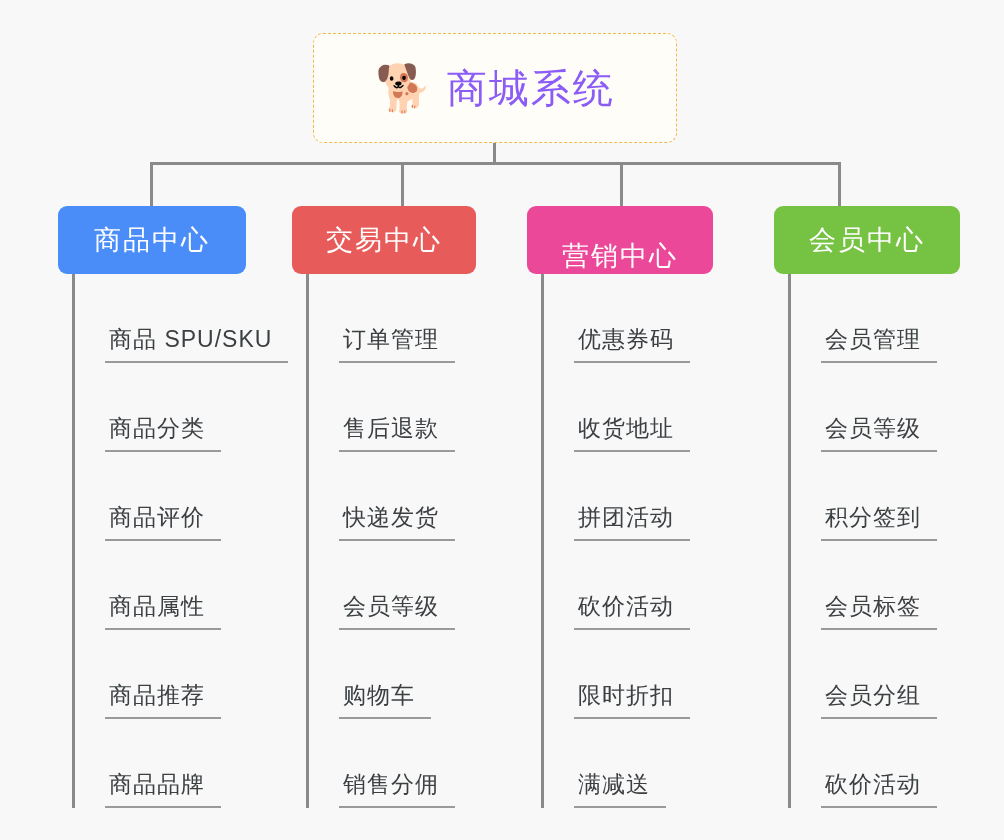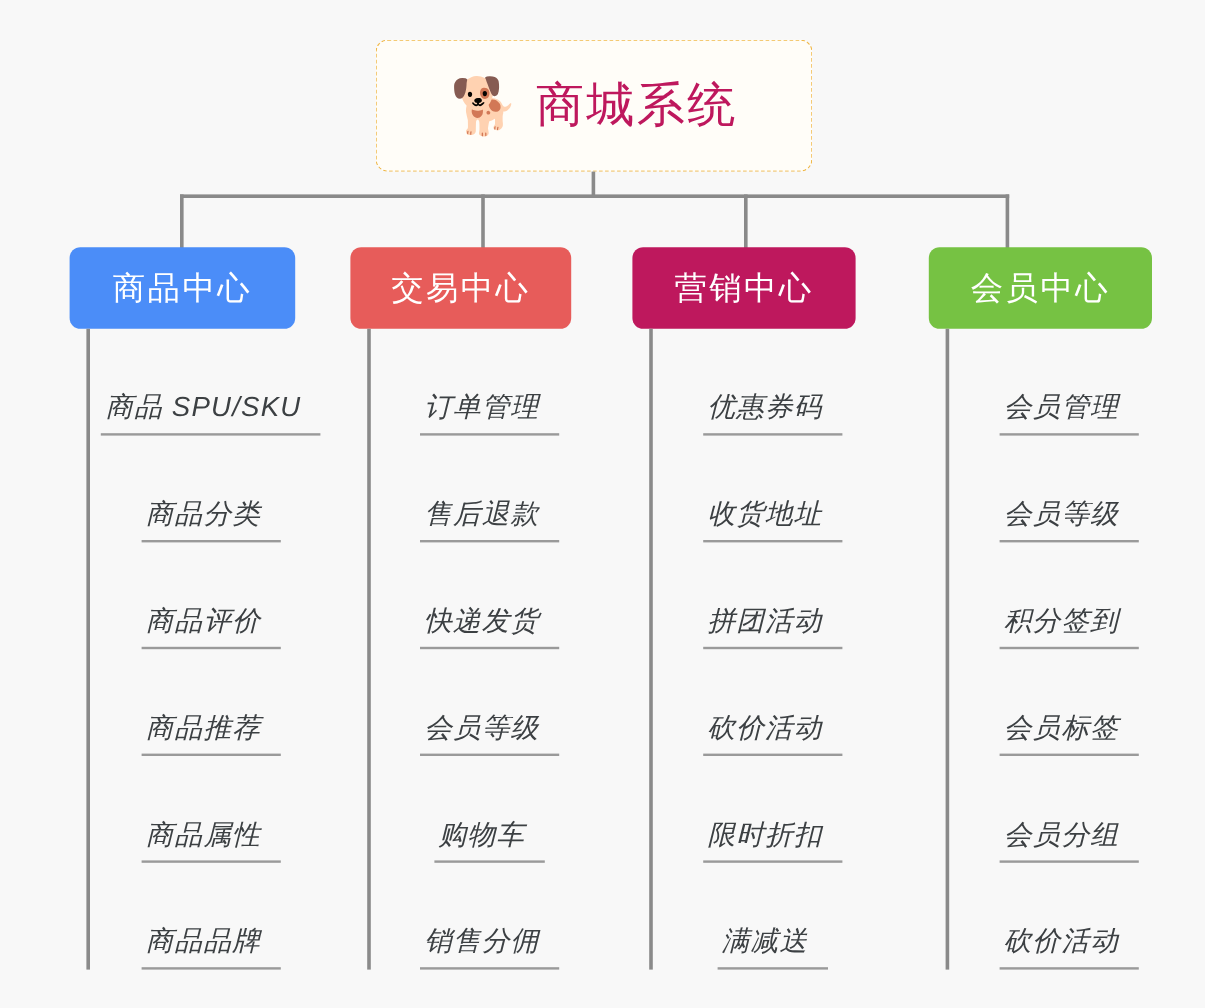--- a/index.html
+++ b/index.html
@@ -99,41 +99,40 @@
     margin-left: 14px;
     border-left: 3px solid #8a8a8a;
     padding-top: 0;
   }
   .leaf {
     position: relative;
     height: 89px;
     box-sizing: border-box;
     display: flex;
     align-items: flex-end;
-    justify-content: center;
+    justify-content: flex-start;
     padding-left: 48px;
-    font-style: italic;
   }
   .leaf-label {
     display: inline-block;
     border-bottom: 2px solid #9a9a9a;
     padding: 0 16px 6px 4px;
     margin-left: -18px;
     color: #3c4043;
     font-size: 23px;
     letter-spacing: 1px;
     white-space: nowrap;
   }
 </style>
 </head>
 <body style="background: rgb(248, 248, 248);">
 
 <div id="root-node" style="background: rgb(255, 253, 248); border-color: rgb(240, 184, 73);">
   <span id="root-emoji">🐕</span>
-  <span id="root-title" style="color: #be185d;">商城系统</span>
+  <span id="root-title" style="color: #8b5cf6;">商城系统</span>
 </div>
 
 <div class="conn" id="trunk-stem"></div>
 <div class="conn" id="trunk-bar"></div>
 <div class="drop" id="drop-0"></div>
 <div class="drop" id="drop-1"></div>
 <div class="drop" id="drop-2"></div>
 <div class="drop" id="drop-3"></div>
 
 <div class="column" id="col-0">
@@ -144,24 +143,24 @@
     <div class="leaf">
         <span class="leaf-label">商品 SPU/SKU</span>
       </div>
     <div class="leaf">
         <span class="leaf-label">商品分类</span>
       </div>
     <div class="leaf">
         <span class="leaf-label">商品评价</span>
       </div>
     <div class="leaf">
+        <span class="leaf-label">商品属性</span>
+      </div>
+    <div class="leaf">
         <span class="leaf-label">商品推荐</span>
-      </div>
-    <div class="leaf">
-        <span class="leaf-label">商品属性</span>
       </div>
     <div class="leaf">
         <span class="leaf-label">商品品牌</span>
       </div>
   </div>
 </div>
 
 <div class="column" id="col-1">
   <div class="cat-box" style="background: rgb(231, 92, 90);">
     <span>交易中心</span>
@@ -182,21 +181,21 @@
     <div class="leaf">
         <span class="leaf-label">购物车</span>
       </div>
     <div class="leaf">
         <span class="leaf-label">销售分佣</span>
       </div>
   </div>
 </div>
 
 <div class="column" id="col-2">
-  <div class="cat-box" style="background: #be185d;">
+  <div class="cat-box" style="background: #ec4899; align-items: flex-end;">
     <span>营销中心</span>
   </div>
   <div class="leaf-list">
     <div class="leaf">
         <span class="leaf-label">优惠券码</span>
       </div>
     <div class="leaf">
         <span class="leaf-label">收货地址</span>
       </div>
     <div class="leaf">

